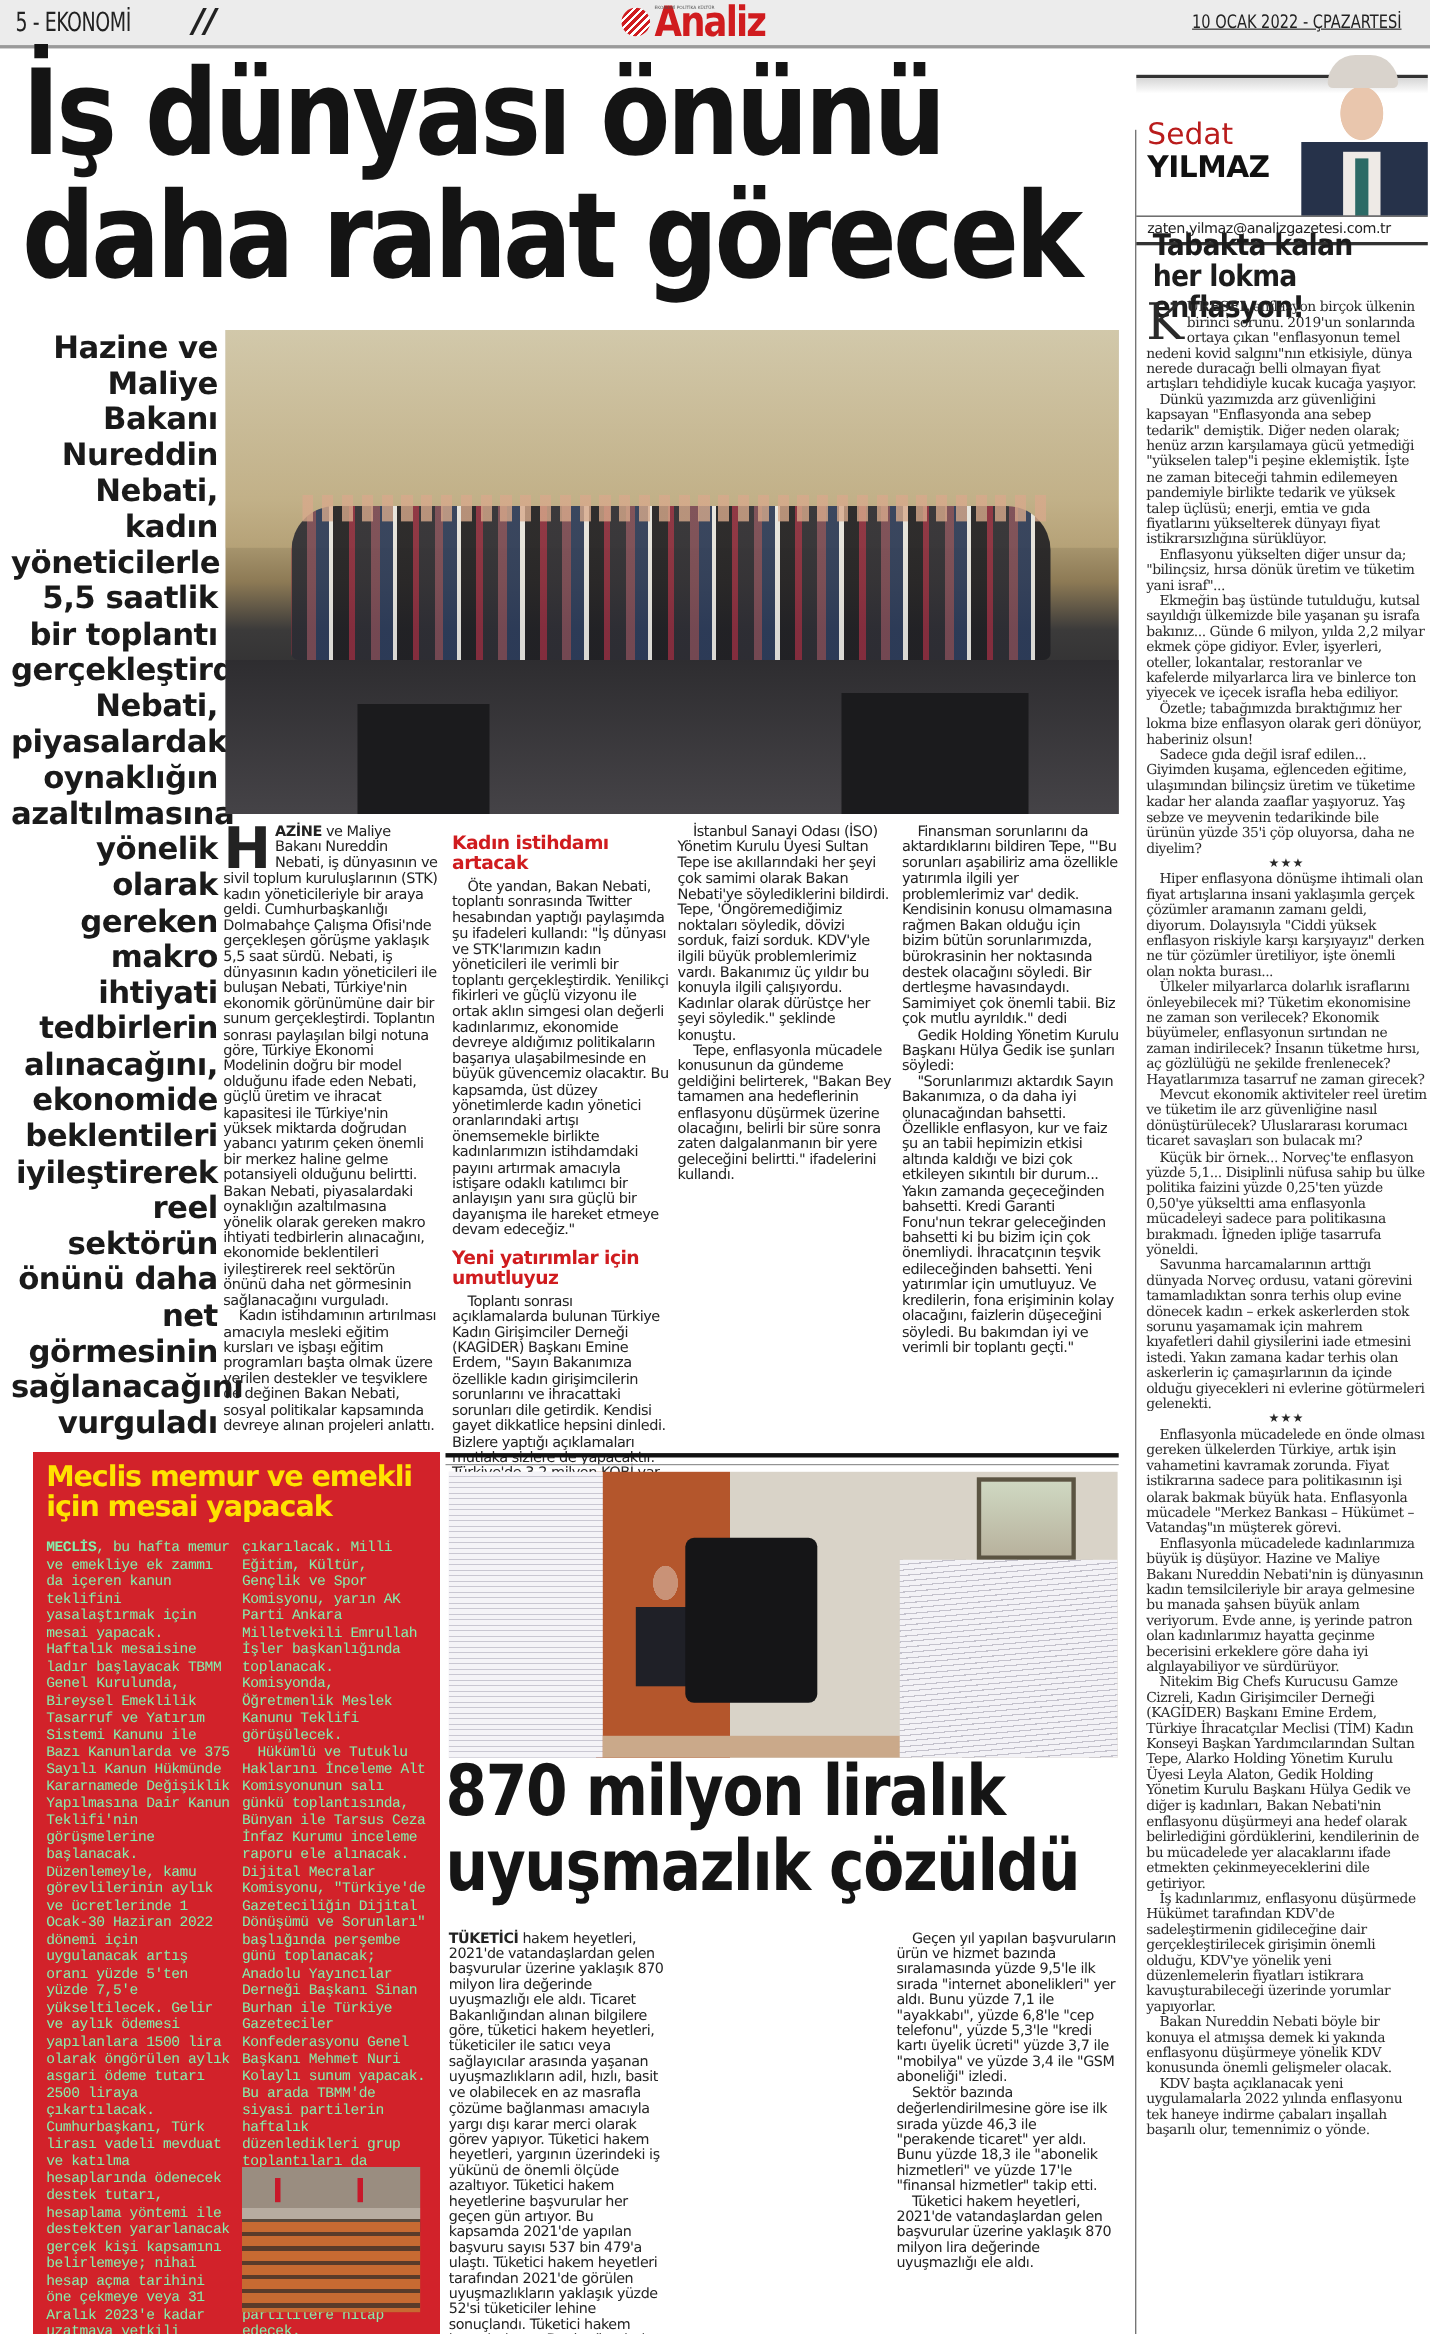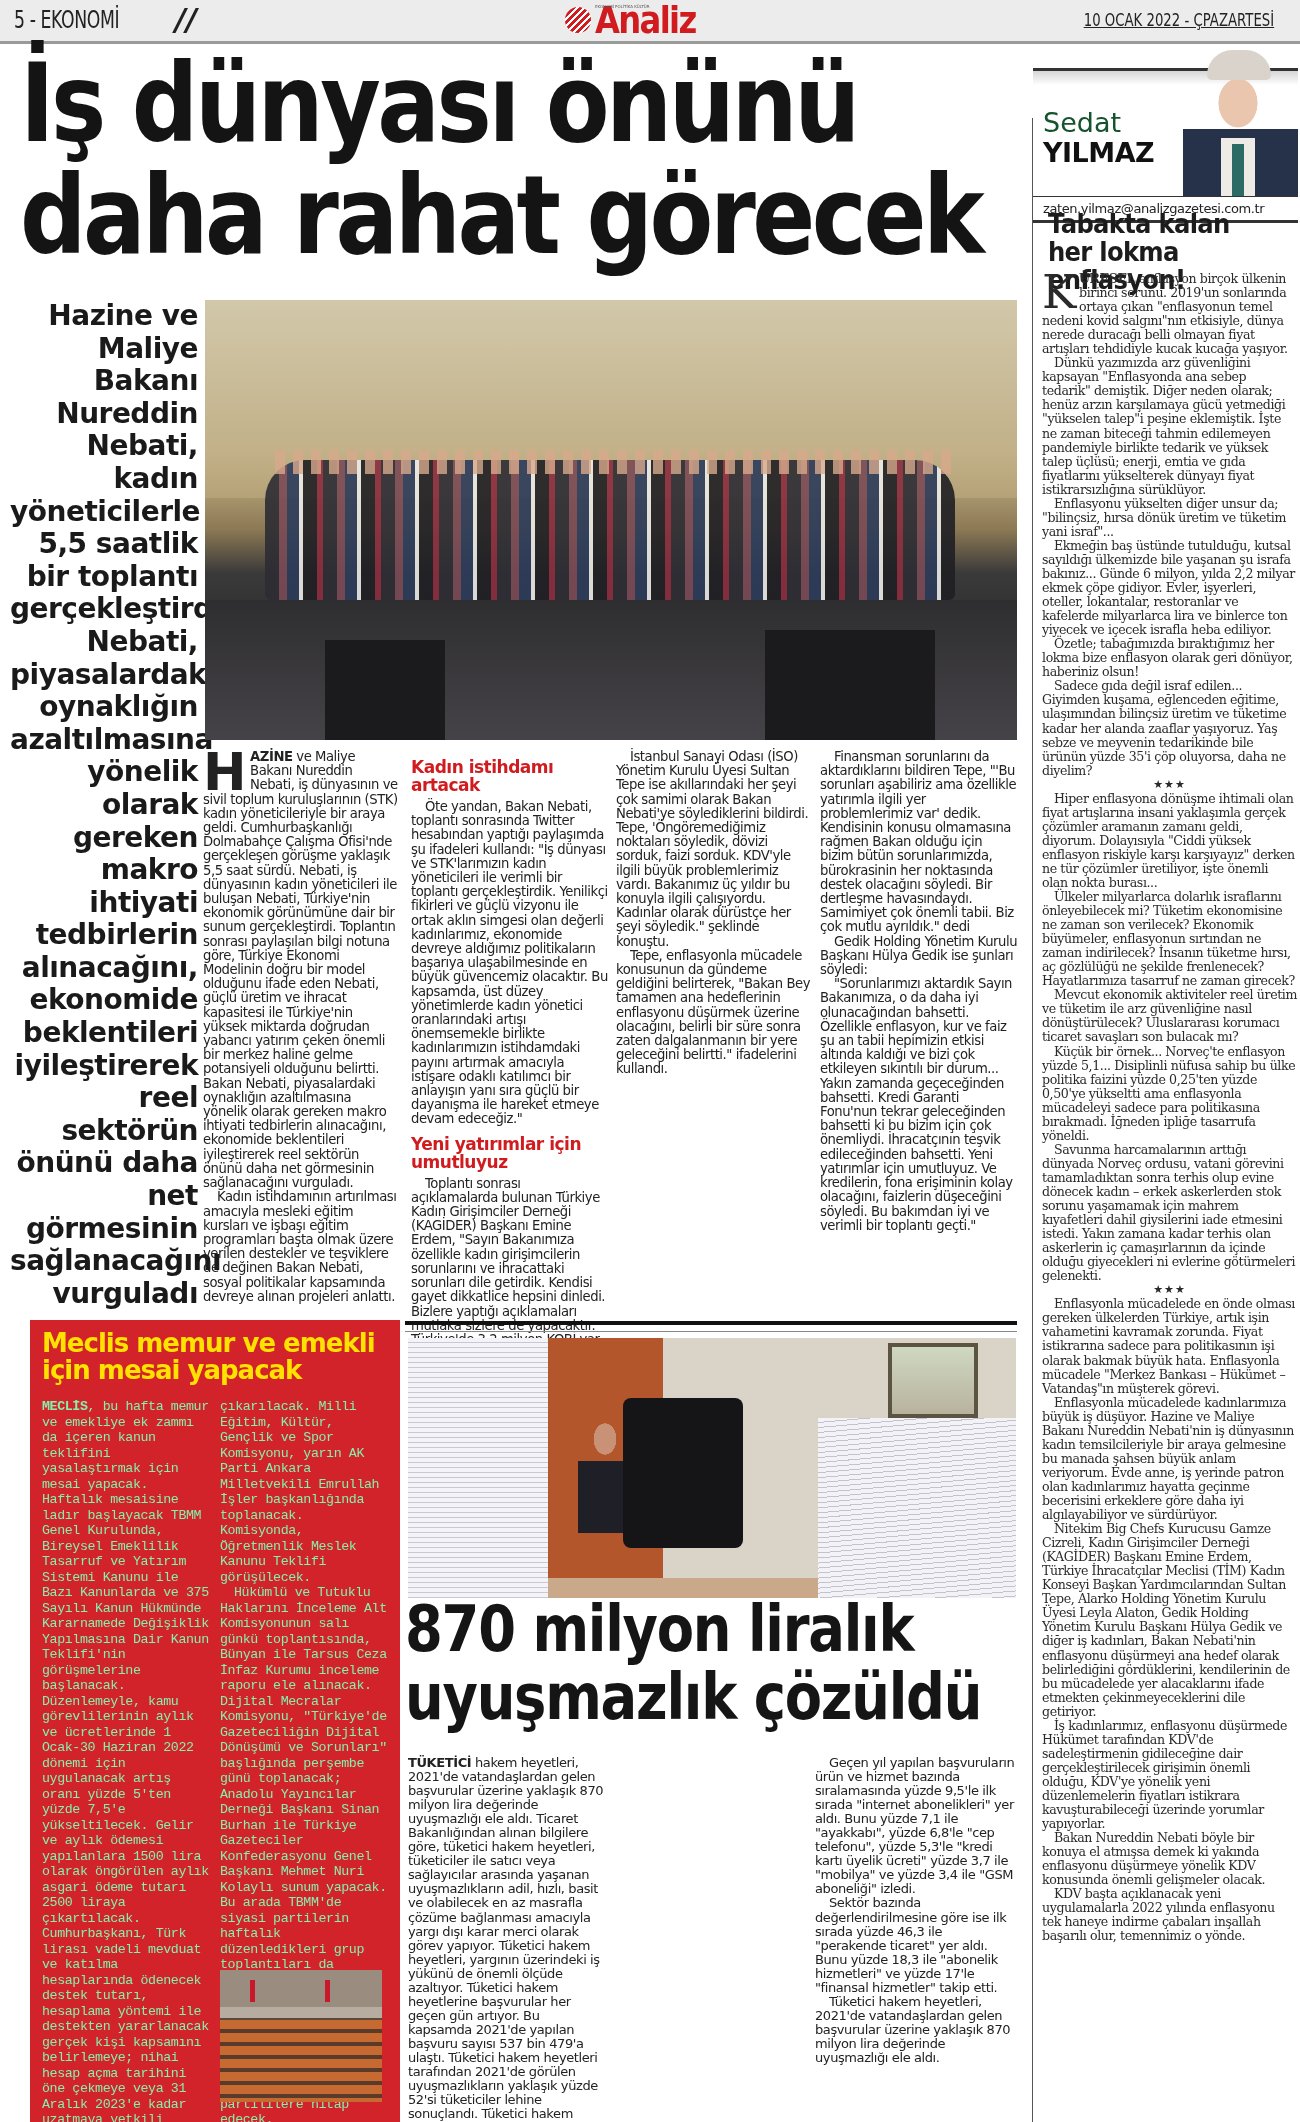--- a/index.html
+++ b/index.html
@@ -43,21 +43,21 @@
   .lead-word{font-weight:bold}
   #c1{left:203px;top:750px;width:196px}
   #c2{left:411px;top:750px;width:198px}
   #c3{left:616px;top:750px;width:198px}
   #c4{left:820px;top:750px;width:198px}
 
   
   #colbox{left:1033px;top:68px;width:265px;height:190px}
   #colbox .topline{left:0;top:0;width:265px;height:3px;background:#333}
   #colbox .shade{left:0;top:3px;width:265px;height:14px;background:linear-gradient(#d6d6d6,#fff)}
-  #colbox .first{left:10px;top:40px;font-size:27px;line-height:30px;color:#14532d}
+  #colbox .first{left:10px;top:40px;font-size:27px;line-height:30px;color:#b91c1c}
   #colbox .last{left:10px;top:70px;font-size:27px;line-height:30px;font-weight:bold;color:#111;letter-spacing:-0.5px}
   #colbox .portrait{left:150px;top:-20px;width:115px;height:148px;background:radial-gradient(ellipse 32px 40px at 55px 55px,#e9c6ad 0 60%,transparent 62%),linear-gradient(180deg,transparent 0 55%,#26324a 55%);}
   #colbox .portrait .hair{left:24px;top:2px;width:64px;height:30px;border-radius:32px 32px 6px 6px;background:#d9d3cc}
   #colbox .portrait .shirt{left:38px;top:90px;width:34px;height:58px;background:#eeeae6}
   #colbox .portrait .tie{left:49px;top:96px;width:12px;height:52px;background:#2c6a66}
   #colbox .rule1{left:0;top:128px;width:265px;height:1px;background:#333}
   #colbox .email{left:10px;top:133px;font-size:13px;color:#222;letter-spacing:-0.4px}
   #colbox .rule2{left:0;top:152px;width:265px;height:3px;background:#333}
   #coltitle{left:1048px;top:210px;width:250px;font-size:27px;line-height:28px;color:#1c1c1c;letter-spacing:-0.8px;transform:scaleX(0.9);transform-origin:left}
   #colvline{left:1032px;top:118px;width:1px;height:2004px;background:#555}

